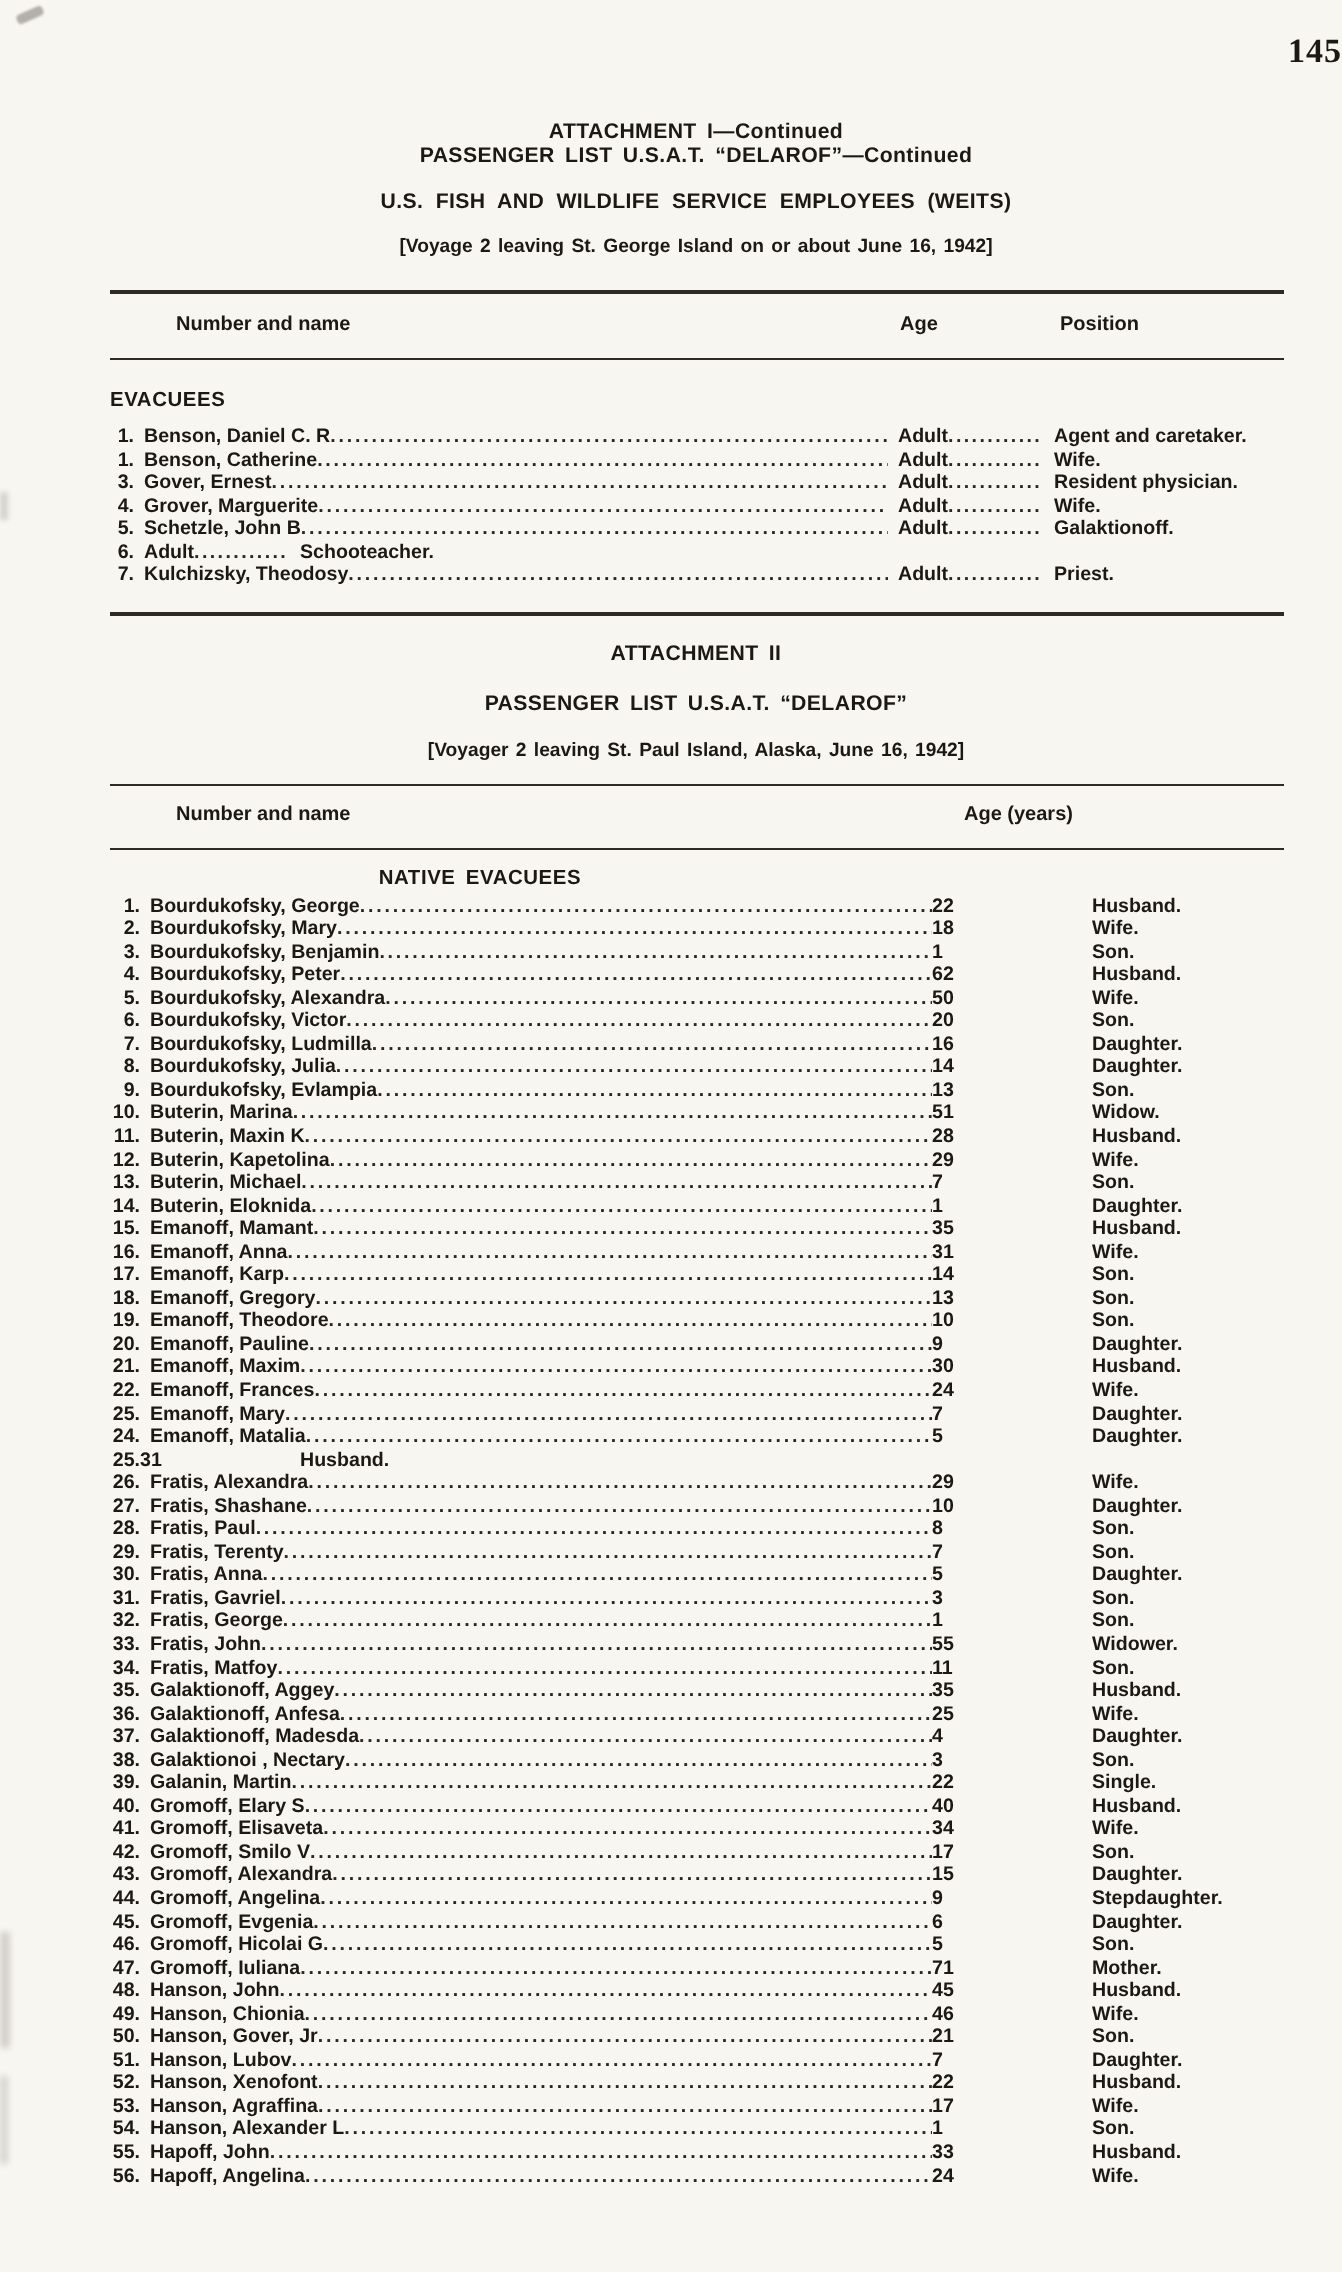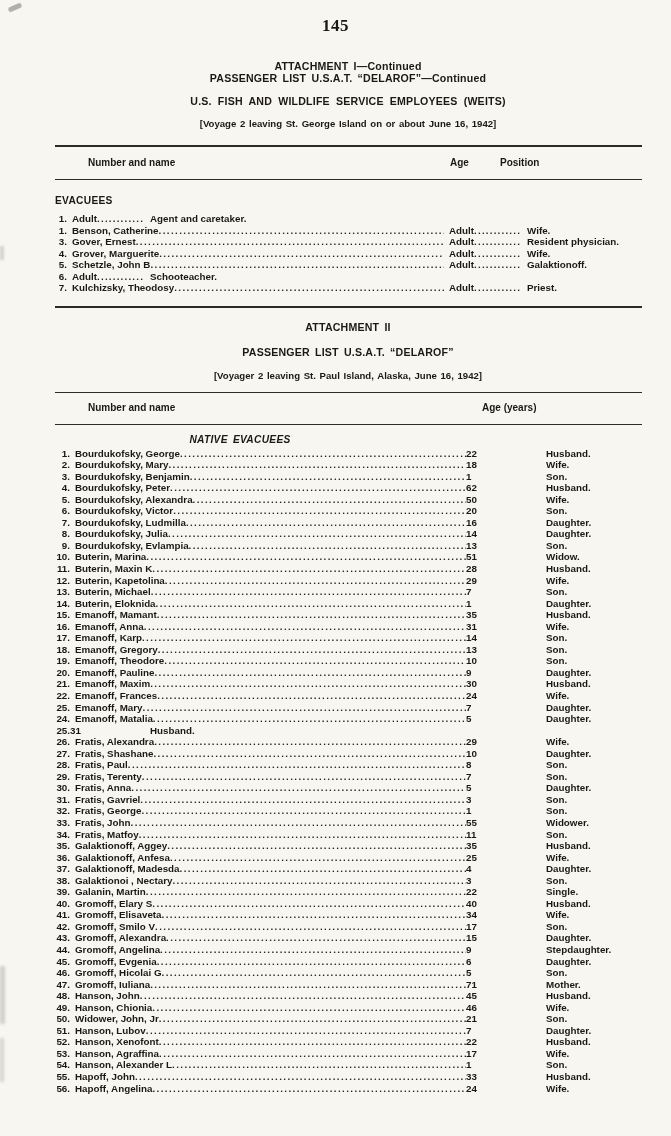--- a/index.html
+++ b/index.html
@@ -6,21 +6,21 @@
   body{width:671px;height:1136px;background:#efeeea;}
   .page{
     position:relative;width:671px;height:1136px;overflow:hidden;
     background:#f7f6f1;
     font-family:"Liberation Sans",sans-serif;
     font-weight:700;color:#1c1914;
     -webkit-font-smoothing:antialiased;
   }
   
   .pageno{
-    margin:16px 0 0 0;text-align:center;
+    margin:16px 0 0 0;text-align:right;
     font-family:"Liberation Serif",serif;font-weight:700;
     font-size:17px;line-height:20px;letter-spacing:.5px;
   }
   .center-band{margin-left:55px;width:586px;text-align:center;}
   .att-title{font-size:10.6px;line-height:12px;letter-spacing:.2px;word-spacing:2px;}
   .t1-title{margin-top:24px;}
   .t1-sub{margin-top:0;}
   .t1-emp{margin-top:11px;word-spacing:3px;}
   .note{margin-top:11px;font-size:9.6px;line-height:12px;letter-spacing:0;word-spacing:1px;}
   
@@ -30,26 +30,26 @@
   .r1{margin-top:15px;}
   .r2{margin-top:10px;}
   .r3{margin-top:12px;}
   .r4{margin-top:10px;}
   .r5{margin-top:10px;}
   
   .thead{position:relative;height:12px;margin-top:10px;font-size:10px;line-height:12px;}
   .thead span{position:absolute;top:0;white-space:nowrap;}
   .h-name{left:88px;}
   .h-age1{left:450px;}
-  .h-pos{left:500px;}
+  .h-pos{left:530px;}
   .h-age2{left:482px;}
   
   .section{font-size:10.2px;line-height:12px;letter-spacing:.3px;word-spacing:2px;}
   .sec1{margin-top:15px;margin-left:55px;width:385px;text-align:left;}
-  .sec2{margin-top:9px;margin-left:55px;width:370px;text-align:center;font-style:italic;}
+  .sec2{margin-top:9px;margin-left:55px;width:370px;text-align:center;}
   
   .row{display:flex;align-items:baseline;font-size:9.8px;white-space:nowrap;}
   .num{flex:0 0 auto;text-align:right;}
   .nameleader{display:flex;overflow:hidden;align-items:baseline;}
   .name{flex:0 0 auto;}
   .dots{flex:1 1 auto;overflow:hidden;white-space:nowrap;letter-spacing:1.4px;color:#2a2722;}
   .dots::after{content:"...................................................................................................................................................";}
   
   .t1-rows{margin-top:6px;}
   .t1-rows .row{height:11.5px;line-height:11.5px;}
@@ -100,20 +100,24 @@
   </div>
 
   <div class="rule r2"></div>
 
   <div class="section sec1">EVACUEES</div>
 
   <div class="t1-rows">
 
       <div class="row">
         <span class="num">1.</span>
+        <span class="nameleader">
+          <span class="name">Benson, Daniel C. R</span>
+          <span class="dots"></span>
+        </span>
         <span class="cell-age">
           <span>Adult</span>
           <span class="dots"></span>
         </span>
         <span class="pos">Agent and caretaker.</span>
       </div>
 
       <div class="row">
         <span class="num">1.</span>
         <span class="nameleader">
@@ -690,21 +694,21 @@
           <span class="name">Hanson, Chionia</span>
           <span class="dots"></span>
         </span>
         <span class="age2">46</span>
         <span class="rel">Wife.</span>
       </div>
 
       <div class="row">
         <span class="num">50.</span>
         <span class="nameleader">
-          <span class="name">Widower, John, Jr</span>
+          <span class="name">Hanson, Gover, Jr</span>
           <span class="dots"></span>
         </span>
         <span class="age2">21</span>
         <span class="rel">Son.</span>
       </div>
 
       <div class="row">
         <span class="num">51.</span>
         <span class="nameleader">
           <span class="name">Hanson, Lubov</span>

